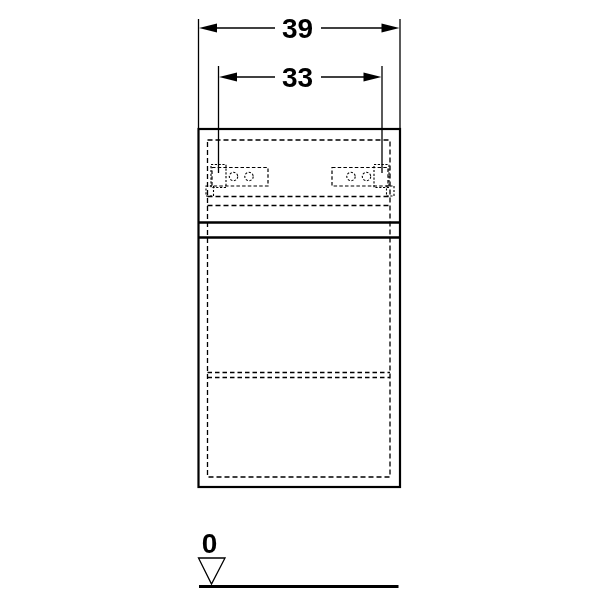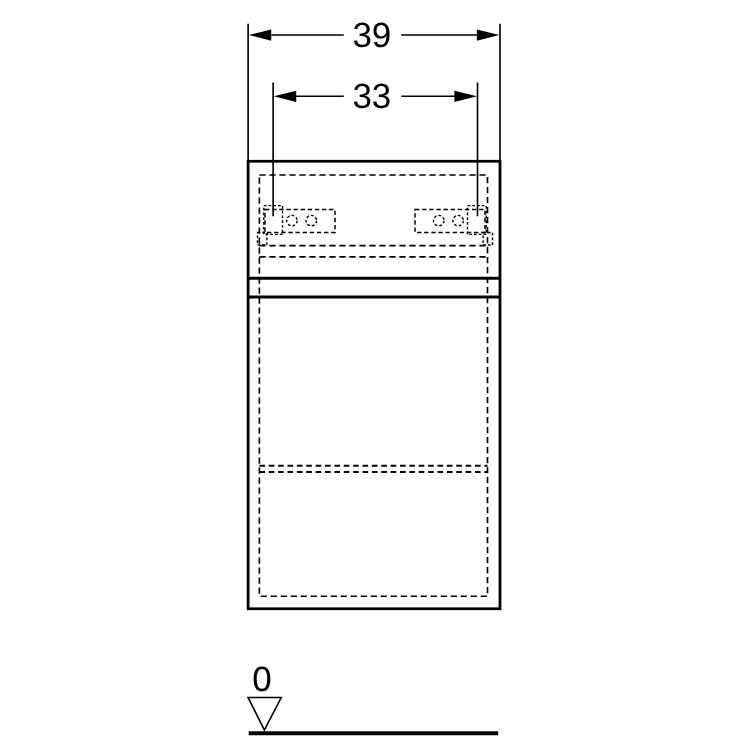--- a/index.html
+++ b/index.html
@@ -10,20 +10,21 @@
     margin: 0;
     padding: 0;
     width: 600px;
     height: 600px;
     background: var(--bg);
     overflow: hidden;
   }
   .canvas-wrap {
     width: 600px;
     height: 445px;
+    font-weight: bold;
   }
   svg { display: block; }
   .ln      { stroke: var(--line); fill: none; }
   .solid2  { stroke-width: 2.2; }
   .band    { stroke-width: 2.4; }
   .thin    { stroke-width: 1.3; }
   .thick   { stroke-width: 3.2; }
   .dash    { stroke-width: 1.3; stroke-dasharray: 5 3; }
   .dash-sm { stroke-width: 1.2; stroke-dasharray: 3.5 2.2; }
   .dash-xs { stroke-width: 1.1; stroke-dasharray: 2.2 1.6; }

